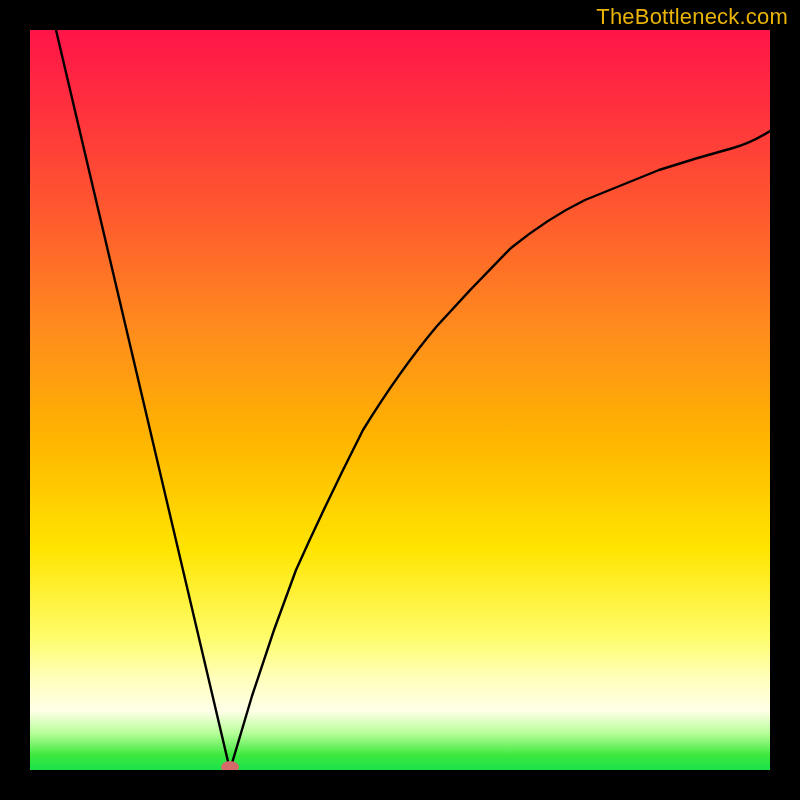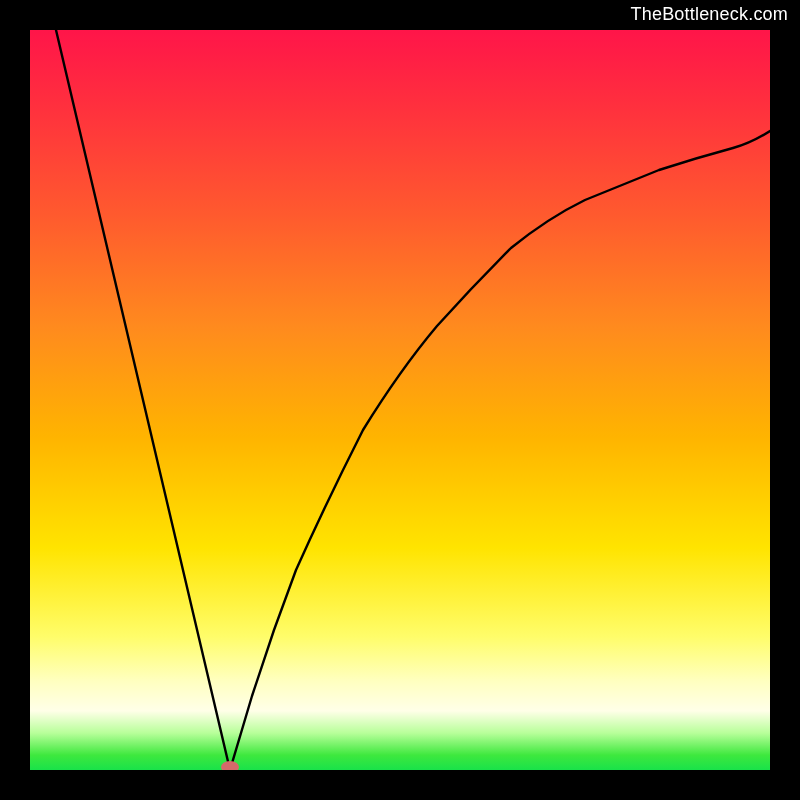--- a/index.html
+++ b/index.html
@@ -46,22 +46,22 @@
     position: absolute;
     left: 0;
     top: 0;
     width: 740px;
     height: 740px;
   }
   .watermark {
     position: absolute;
     top: 4px;
     right: 12px;
-    color: #ffffff;
-    font-size: 18px;
+    color: #eab308;
+    font-size: 22px;
     font-weight: 500;
     letter-spacing: 0.2px;
     user-select: none;
   }
 </style>
 </head>
 <body>
 
 <div class="frame">
   <div class="plot">

